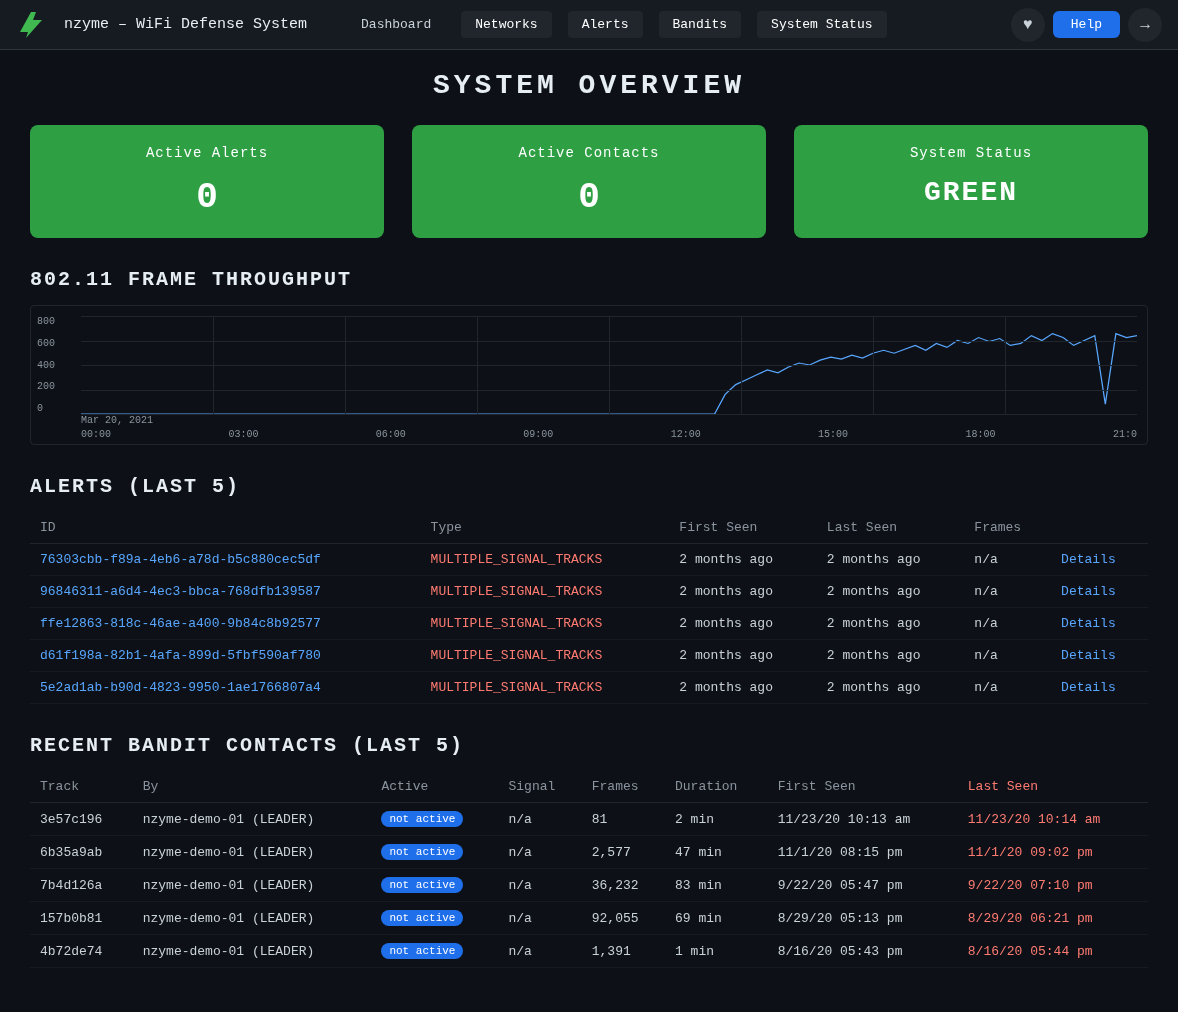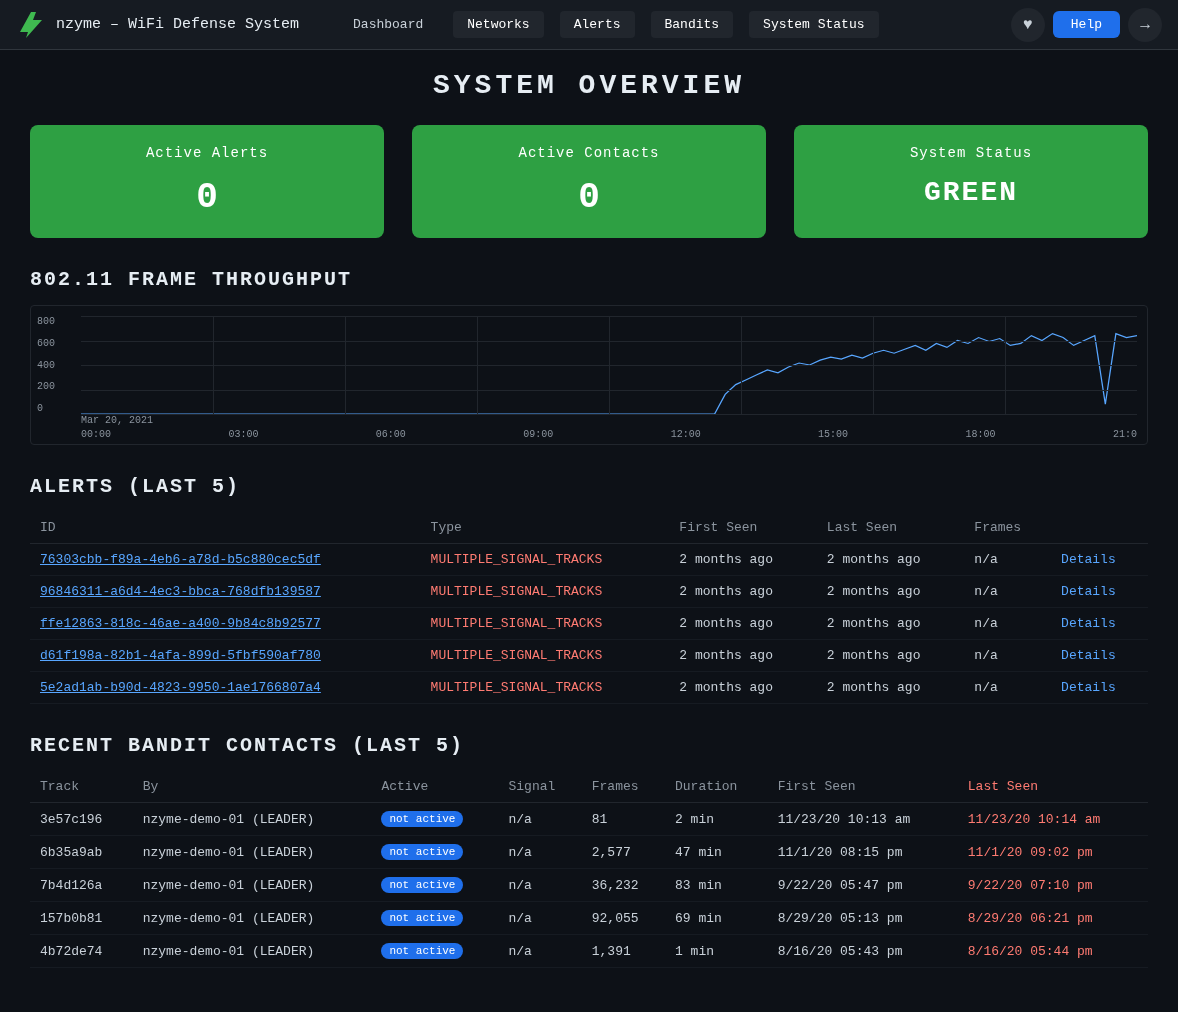--- a/index.html
+++ b/index.html
@@ -27,20 +27,21 @@
       margin-right: 40px;
     }
     .nav-logo {
       width: 30px;
       height: 30px;
     }
     .nav-title {
       color: #e6edf3;
       font-size: 15px;
       white-space: nowrap;
+      margin-left: 8px;
     }
     .nav-links {
       display: flex;
       gap: 16px;
       flex: 1;
     }
     .nav-link {
       color: #c9d1d9;
       padding: 6px 14px;
       border-radius: 4px;
@@ -194,21 +195,21 @@
       color: #8b949e;
       border-bottom: 1px solid #21262d;
       font-weight: normal;
       font-size: 13px;
     }
     td {
       padding: 8px 10px;
       border-bottom: 1px solid #161b22;
       font-size: 13px;
     }
-    .td-id { color: #58a6ff; text-decoration: underline; }
+    .td-id { color: #58a6ff; }
     .td-type { color: #ff7b72; }
     .td-details { color: #58a6ff; cursor: pointer; }
 
     
     .badge-not-active {
       background: #1f6feb;
       color: #fff;
       padding: 2px 8px;
       border-radius: 10px;
       font-size: 11px;

